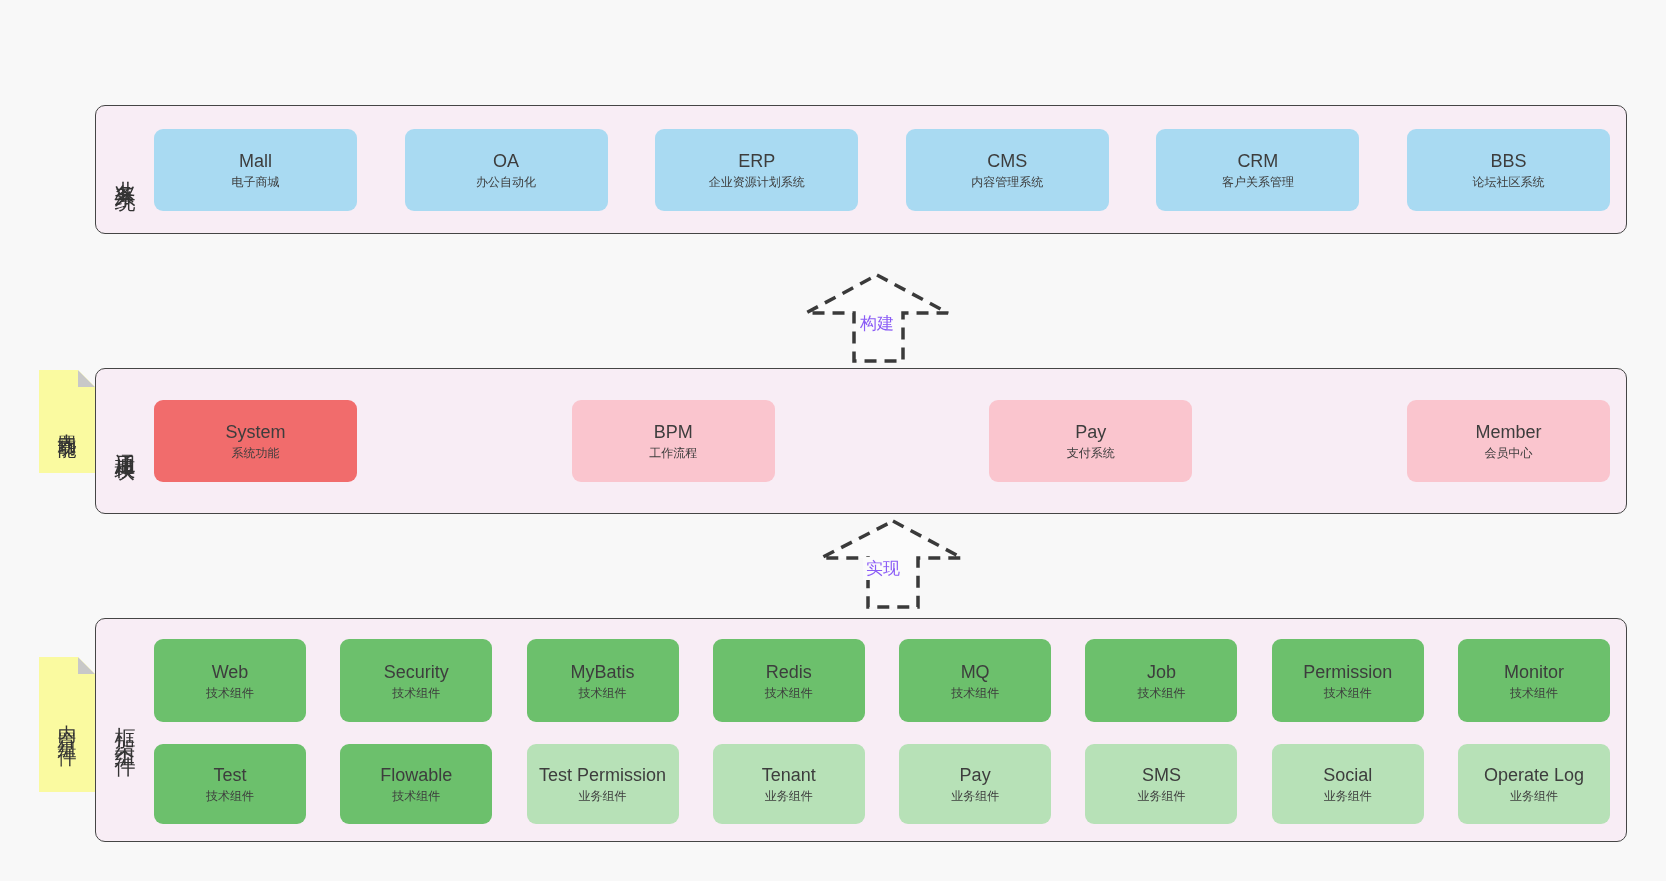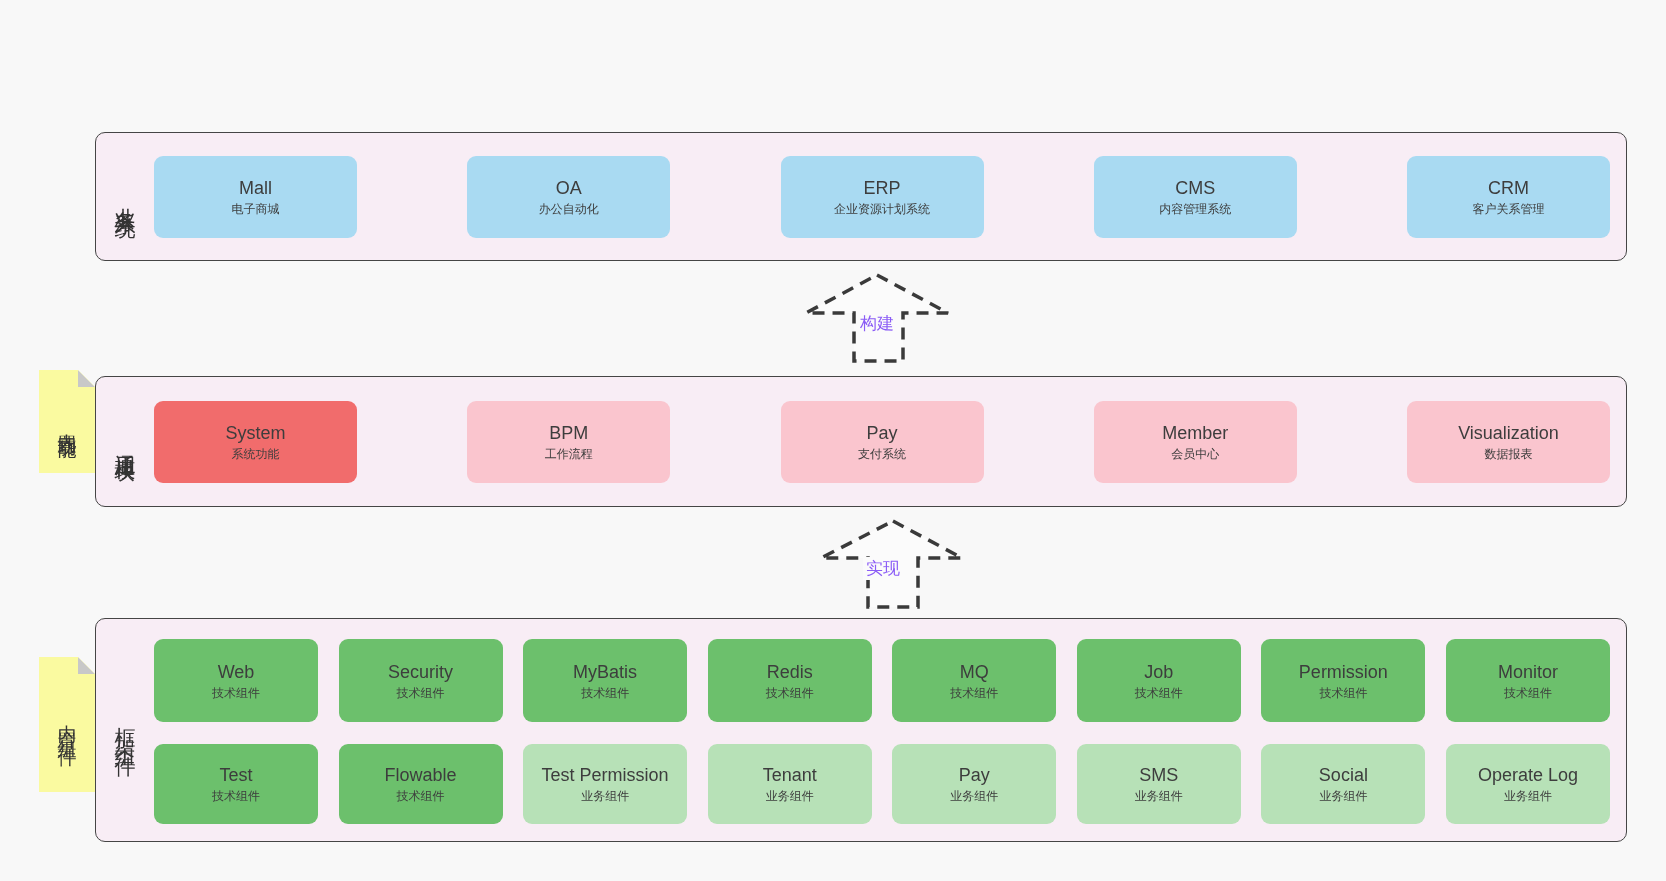--- a/index.html
+++ b/index.html
@@ -8,37 +8,37 @@
     --green:#6cc06c; --light-green:#b7e1b7;
     --note-yellow:#fafaa0; --note-fold:#c8c8c8; --text:#3d3d3d;
   }
   *{box-sizing:border-box}
   body{margin:0;background:var(--page-bg);font-family:"Liberation Sans","DejaVu Sans",sans-serif;color:var(--text)}
   .stage{position:relative;width:1666px;height:881px;overflow:hidden}
 
   
   .band{position:absolute;left:95px;width:1532px;background:var(--band-bg);
         border:1.5px solid var(--band-border);border-radius:10px;display:flex;z-index:2}
-  .band-1{top:132px;height:129px}
-  .band-2{top:376px;height:131px}
+  .band-1{top:105px;height:129px}
+  .band-2{top:368px;height:146px}
   .band-3{top:618px;height:224px}
   .band-label{flex:0 0 58px;display:flex;align-items:center;justify-content:center;
         writing-mode:vertical-rl;text-orientation:upright;font-size:21px;color:#333;letter-spacing:3px}
   .band-2 .band-label{letter-spacing:2px}
   .band-3 .band-label{letter-spacing:10px}
   .band-content{flex:1;display:flex;align-items:center;justify-content:space-between;padding-right:16px}
   .band-3 .band-content{flex-direction:column;align-items:stretch;justify-content:flex-start;padding-top:20px}
   .comp-row{display:flex;justify-content:space-between}
   .comp-row + .comp-row{margin-top:22px}
 
   
   .box{display:flex;flex-direction:column;align-items:center;justify-content:center;
        border-radius:9px;text-align:center;line-height:1.38;padding:4px 8px}
   .band-1 .box,.band-2 .box{width:203px;height:82px}
-  .comp-row .box{width:164px}
+  .comp-row .box{width:152px}
   .row-1 .box{height:83px}
   .row-2 .box{height:80px}
   .box-name{font-size:18px}
   .box-desc{font-size:12px}
   .blue{background:var(--blue)} .red{background:var(--red)} .pink{background:var(--pink)}
   .green{background:var(--green)} .lgreen{background:var(--light-green)}
 
   
   .note{position:absolute;left:39px;width:56px;background:var(--note-yellow);z-index:1;
         clip-path:polygon(0 0,calc(100% - 17px) 0,100% 17px,100% 100%,0 100%)}
@@ -90,20 +90,24 @@
         <div class="box-desc">企业资源计划系统</div>
       </div>
       <div class="box blue">
         <div class="box-name">CMS</div>
         <div class="box-desc">内容管理系统</div>
       </div>
       <div class="box blue">
         <div class="box-name">CRM</div>
         <div class="box-desc">客户关系管理</div>
       </div>
+      <div class="box blue">
+        <div class="box-name">BBS</div>
+        <div class="box-desc">论坛社区系统</div>
+      </div>
     </div>
   </section>
 
   <div class="arrow arrow-build">
     <svg width="146" height="92" viewBox="0 0 146 92">
       <polygon points="73,3 144,41 99,41 99,89 50,89 50,41 2,41" fill="#fbfbfb" stroke="#3a3a3a" stroke-width="3.5" stroke-dasharray="12 8"></polygon>
     </svg>
     <span class="arrow-label">构建</span>
   </div>
 
@@ -119,24 +123,20 @@
         <div class="box-desc">工作流程</div>
       </div>
       <div class="box pink">
         <div class="box-name">Pay</div>
         <div class="box-desc">支付系统</div>
       </div>
       <div class="box pink">
         <div class="box-name">Member</div>
         <div class="box-desc">会员中心</div>
       </div>
-      <div class="box pink">
-        <div class="box-name">Visualization</div>
-        <div class="box-desc">数据报表</div>
-      </div>
     </div>
   </section>
 
   <div class="arrow arrow-impl">
     <svg width="146" height="92" viewBox="0 0 146 92">
       <polygon points="74,3 143,40 99,40 99,89 49,89 49,40 2,40" fill="#fbfbfb" stroke="#3a3a3a" stroke-width="3.5" stroke-dasharray="12 8"></polygon>
     </svg>
     <span class="arrow-label">实现</span>
   </div>
 

